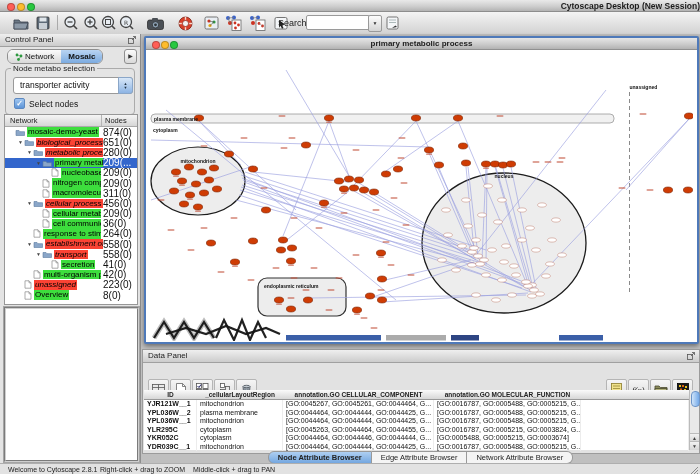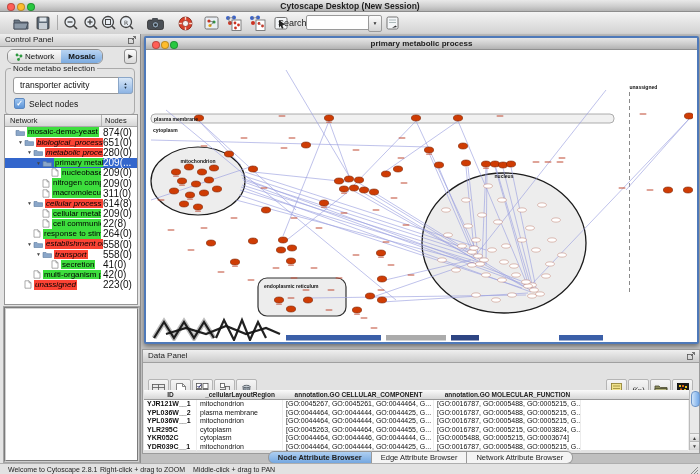--- a/index.html
+++ b/index.html
@@ -3,21 +3,21 @@
 <meta charset="utf-8">
 <style>
   html,body{margin:0;padding:0;}
   .app{position:relative;width:700px;height:474px;background:#c3c3c3;
        font-family:"Liberation Sans",sans-serif;overflow:hidden;
        -webkit-font-smoothing:antialiased;}
   
   .titlebar{position:absolute;left:0;top:0;width:700px;height:11px;
     background:linear-gradient(#e9e9e9,#cfcfcf 55%,#b3b3b3);
     border-bottom:1px solid #8d8d8d;}
-  .titlebar .title{position:absolute;left:0;right:0;top:1px;text-align:center;
+  .titlebar .title{position:absolute;left:0;right:0;top:1px;text-align:right;
     font-size:8.5px;font-weight:bold;color:#1d1d1d;}
   .light{position:absolute;top:2.5px;width:6px;height:6px;border-radius:50%;
     border:0.5px solid rgba(0,0,0,.25);}
   
   .toolbar{position:absolute;left:0;top:12px;width:700px;height:22px;
     background:linear-gradient(#f4f4f4,#d2d2d2);border-bottom:1px solid #979797;}
   .tbicon{position:absolute;top:2px;width:18px;height:18px;display:flex;
     align-items:center;justify-content:center;}
   .tbsep{position:absolute;top:3px;width:1px;height:15px;background:#aaa;}
   .searchlbl{position:absolute;top:6px;font-size:9px;color:#222;}
@@ -368,21 +368,21 @@
             <span class="cnt">311(0)</span>
           </div>
           <div class="tree-row">
             <span class="tri" style="margin-left:22px">▼</span>
             <span style="display:flex">
               <svg width="10" height="8">
                 <path d="M1 2.5 h3 l1 1.2 h4.5 v3.8 h-8.5 z" fill="#8aa6c8" stroke="#5a7aa0" stroke-width="0.6"></path>
               </svg>
             </span>
             <span class="chip red" style="max-width:56px">cellular process</span>
-            <span class="cnt">614(8)</span>
+            <span class="cnt">456(0)</span>
           </div>
           <div class="tree-row">
             <span class="tri" style="margin-left:31px"></span>
             <span style="display:flex">
               <svg width="8" height="9">
                 <path d="M1 0.8 h4 l2 2 v5.4 h-6 z" fill="#fff" stroke="#888" stroke-width="0.7"></path>
                 <path d="M5 0.8 v2 h2" fill="none" stroke="#888" stroke-width="0.7"></path>
               </svg>
             </span>
             <span class="chip green" style="max-width:47px">cellular metabo</span>
@@ -390,21 +390,21 @@
           </div>
           <div class="tree-row">
             <span class="tri" style="margin-left:31px"></span>
             <span style="display:flex">
               <svg width="8" height="9">
                 <path d="M1 0.8 h4 l2 2 v5.4 h-6 z" fill="#fff" stroke="#888" stroke-width="0.7"></path>
                 <path d="M5 0.8 v2 h2" fill="none" stroke="#888" stroke-width="0.7"></path>
               </svg>
             </span>
             <span class="chip green" style="max-width:47px">cell communicat</span>
-            <span class="cnt">22(8)</span>
+            <span class="cnt">36(0)</span>
           </div>
           <div class="tree-row">
             <span class="tri" style="margin-left:22px"></span>
             <span style="display:flex">
               <svg width="8" height="9">
                 <path d="M1 0.8 h4 l2 2 v5.4 h-6 z" fill="#fff" stroke="#888" stroke-width="0.7"></path>
                 <path d="M5 0.8 v2 h2" fill="none" stroke="#888" stroke-width="0.7"></path>
               </svg>
             </span>
             <span class="chip green" style="max-width:56px">response to stimul</span>
@@ -455,20 +455,31 @@
           <div class="tree-row">
             <span class="tri" style="margin-left:13px"></span>
             <span style="display:flex">
               <svg width="8" height="9">
                 <path d="M1 0.8 h4 l2 2 v5.4 h-6 z" fill="#fff" stroke="#888" stroke-width="0.7"></path>
                 <path d="M5 0.8 v2 h2" fill="none" stroke="#888" stroke-width="0.7"></path>
               </svg>
             </span>
             <span class="chip red" style="max-width:65px">unassigned</span>
             <span class="cnt">223(0)</span>
+          </div>
+          <div class="tree-row">
+            <span class="tri" style="margin-left:13px"></span>
+            <span style="display:flex">
+              <svg width="8" height="9">
+                <path d="M1 0.8 h4 l2 2 v5.4 h-6 z" fill="#fff" stroke="#888" stroke-width="0.7"></path>
+                <path d="M5 0.8 v2 h2" fill="none" stroke="#888" stroke-width="0.7"></path>
+              </svg>
+            </span>
+            <span class="chip green" style="max-width:65px">Overview</span>
+            <span class="cnt">8(0)</span>
           </div>
         </div>
     </div>
     <div class="birdeye"></div>
   </div>
 
   <div class="mdi">
     <div class="netwin">
       <div class="ntitle">
         <div class="light" style="left:6px;top:2.5px;background:#ff5f57"></div>

